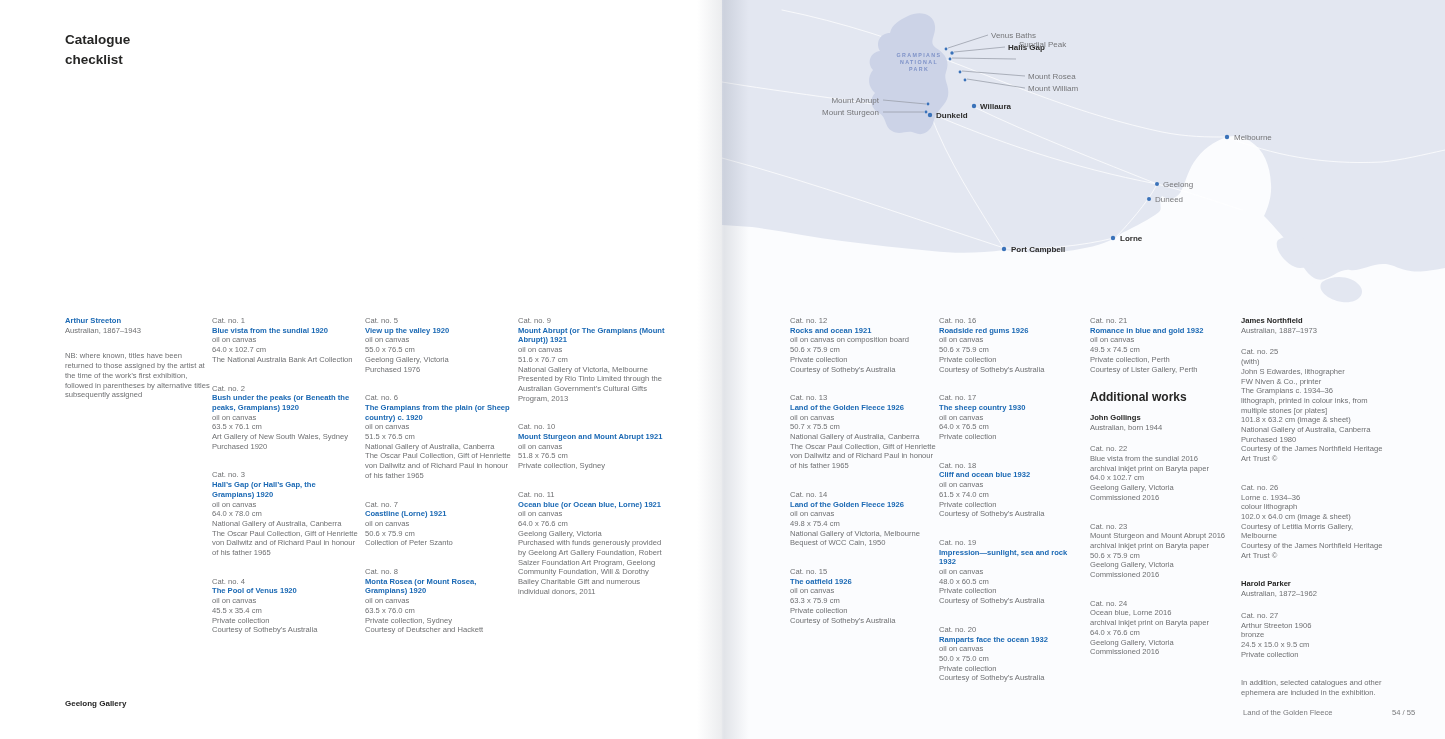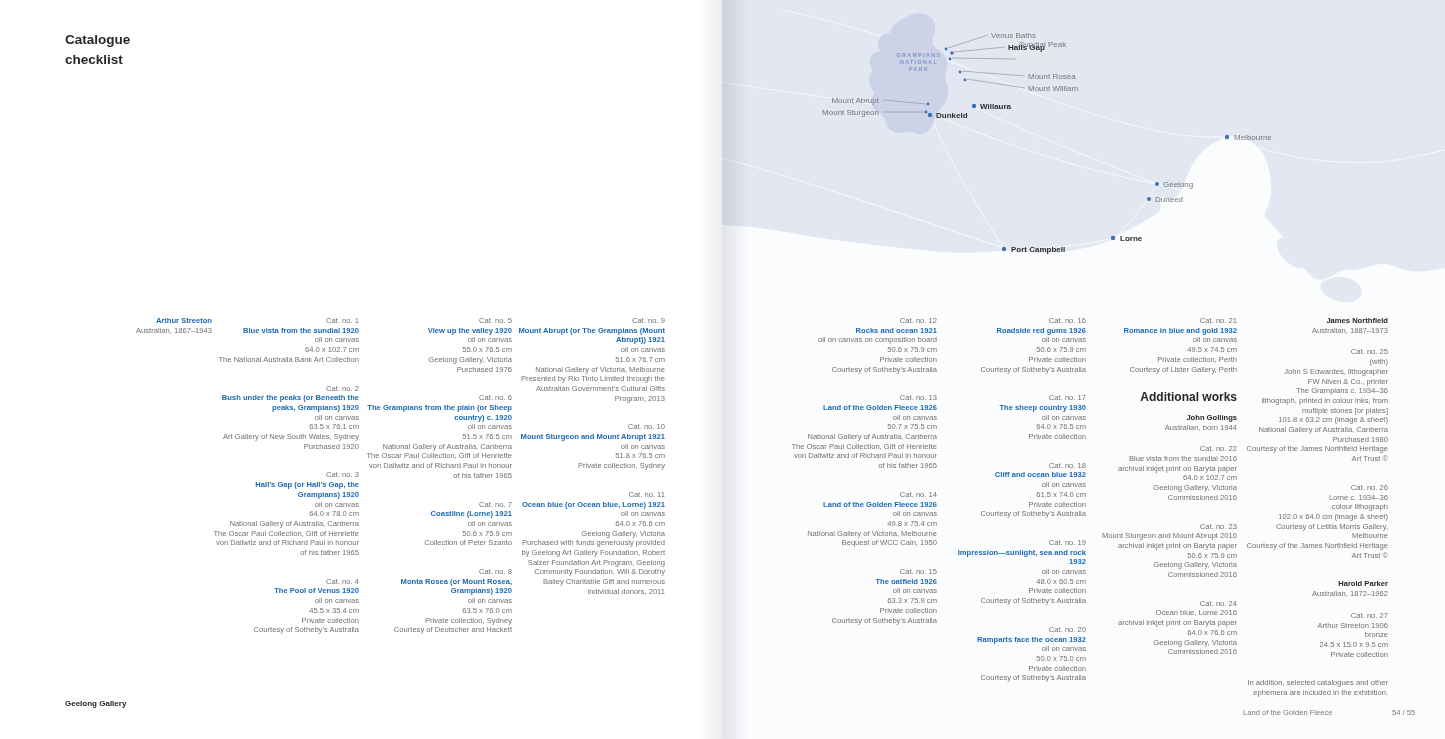--- a/index.html
+++ b/index.html
@@ -7,21 +7,21 @@
     width:1445px;height:739px;position:relative;overflow:hidden;
     background:#ffffff;
     font-family:"Liberation Sans", sans-serif;
     -webkit-font-smoothing:antialiased;
   }
   .page-right{position:absolute;left:722px;top:0;width:723px;height:739px;background:#fbfcfe;}
   .gutter{position:absolute;left:697px;top:0;width:52px;height:739px;pointer-events:none;
     background:linear-gradient(90deg, rgba(70,80,100,0) 0%, rgba(70,80,100,0.10) 46%, rgba(70,80,100,0.14) 52%, rgba(70,80,100,0) 100%);}
   .page-title{position:absolute;left:65px;top:30px;font-size:13.5px;line-height:20px;font-weight:bold;color:#262625;white-space:pre-line;}
   #columns{position:absolute;left:0;top:0;width:1445px;height:739px;}
-  .col{position:absolute;top:316px;width:147px;text-align:right;}
+  .col{position:absolute;top:316px;width:147px;}
   .item{margin-bottom:19px;}
   .item.artist{margin-bottom:12px;}
   .item.heading{margin-bottom:10px;}
   .item.note{margin-top:16px;}
   .body{font-size:7.6px;line-height:9.7px;color:#6e6f71;white-space:pre-line;}
   .entry-title{font-size:7.6px;line-height:9.7px;font-weight:bold;color:#1b69b4;}
   .artist-name{font-size:7.6px;line-height:9.7px;font-weight:bold;color:#262625;}
   .artist-name.accent{color:#1b69b4;}
   .heading-text{font-size:12px;line-height:9.7px;font-weight:bold;color:#262625;}
   .footer-left{position:absolute;left:65px;top:699px;font-size:8px;font-weight:bold;color:#1f1f1f;}
@@ -124,20 +124,23 @@
 
 <div class="page-title">Catalogue
 checklist</div>
 
 <div id="columns">
     <div class="col" style="left: 65px;">
       <div class="item artist">
         <div class="artist-name accent">Arthur Streeton</div>
         <div class="body">Australian, 1867–1943</div>
       </div>
+      <div class="item note">
+        <div class="body">NB: where known, titles have been returned to those assigned by the artist at the time of the work’s first exhibition, followed in parentheses by alternative titles subsequently assigned</div>
+      </div>
     </div>
     <div class="col" style="left: 212px;">
       <div class="item entry">
         <div class="body">Cat. no. 1</div>
         <div class="entry-title">Blue vista from the sundial  1920</div>
         <div class="body">oil on canvas
 64.0 x 102.7 cm
 The National Australia Bank Art Collection</div>
       </div>
       <div class="item entry">

